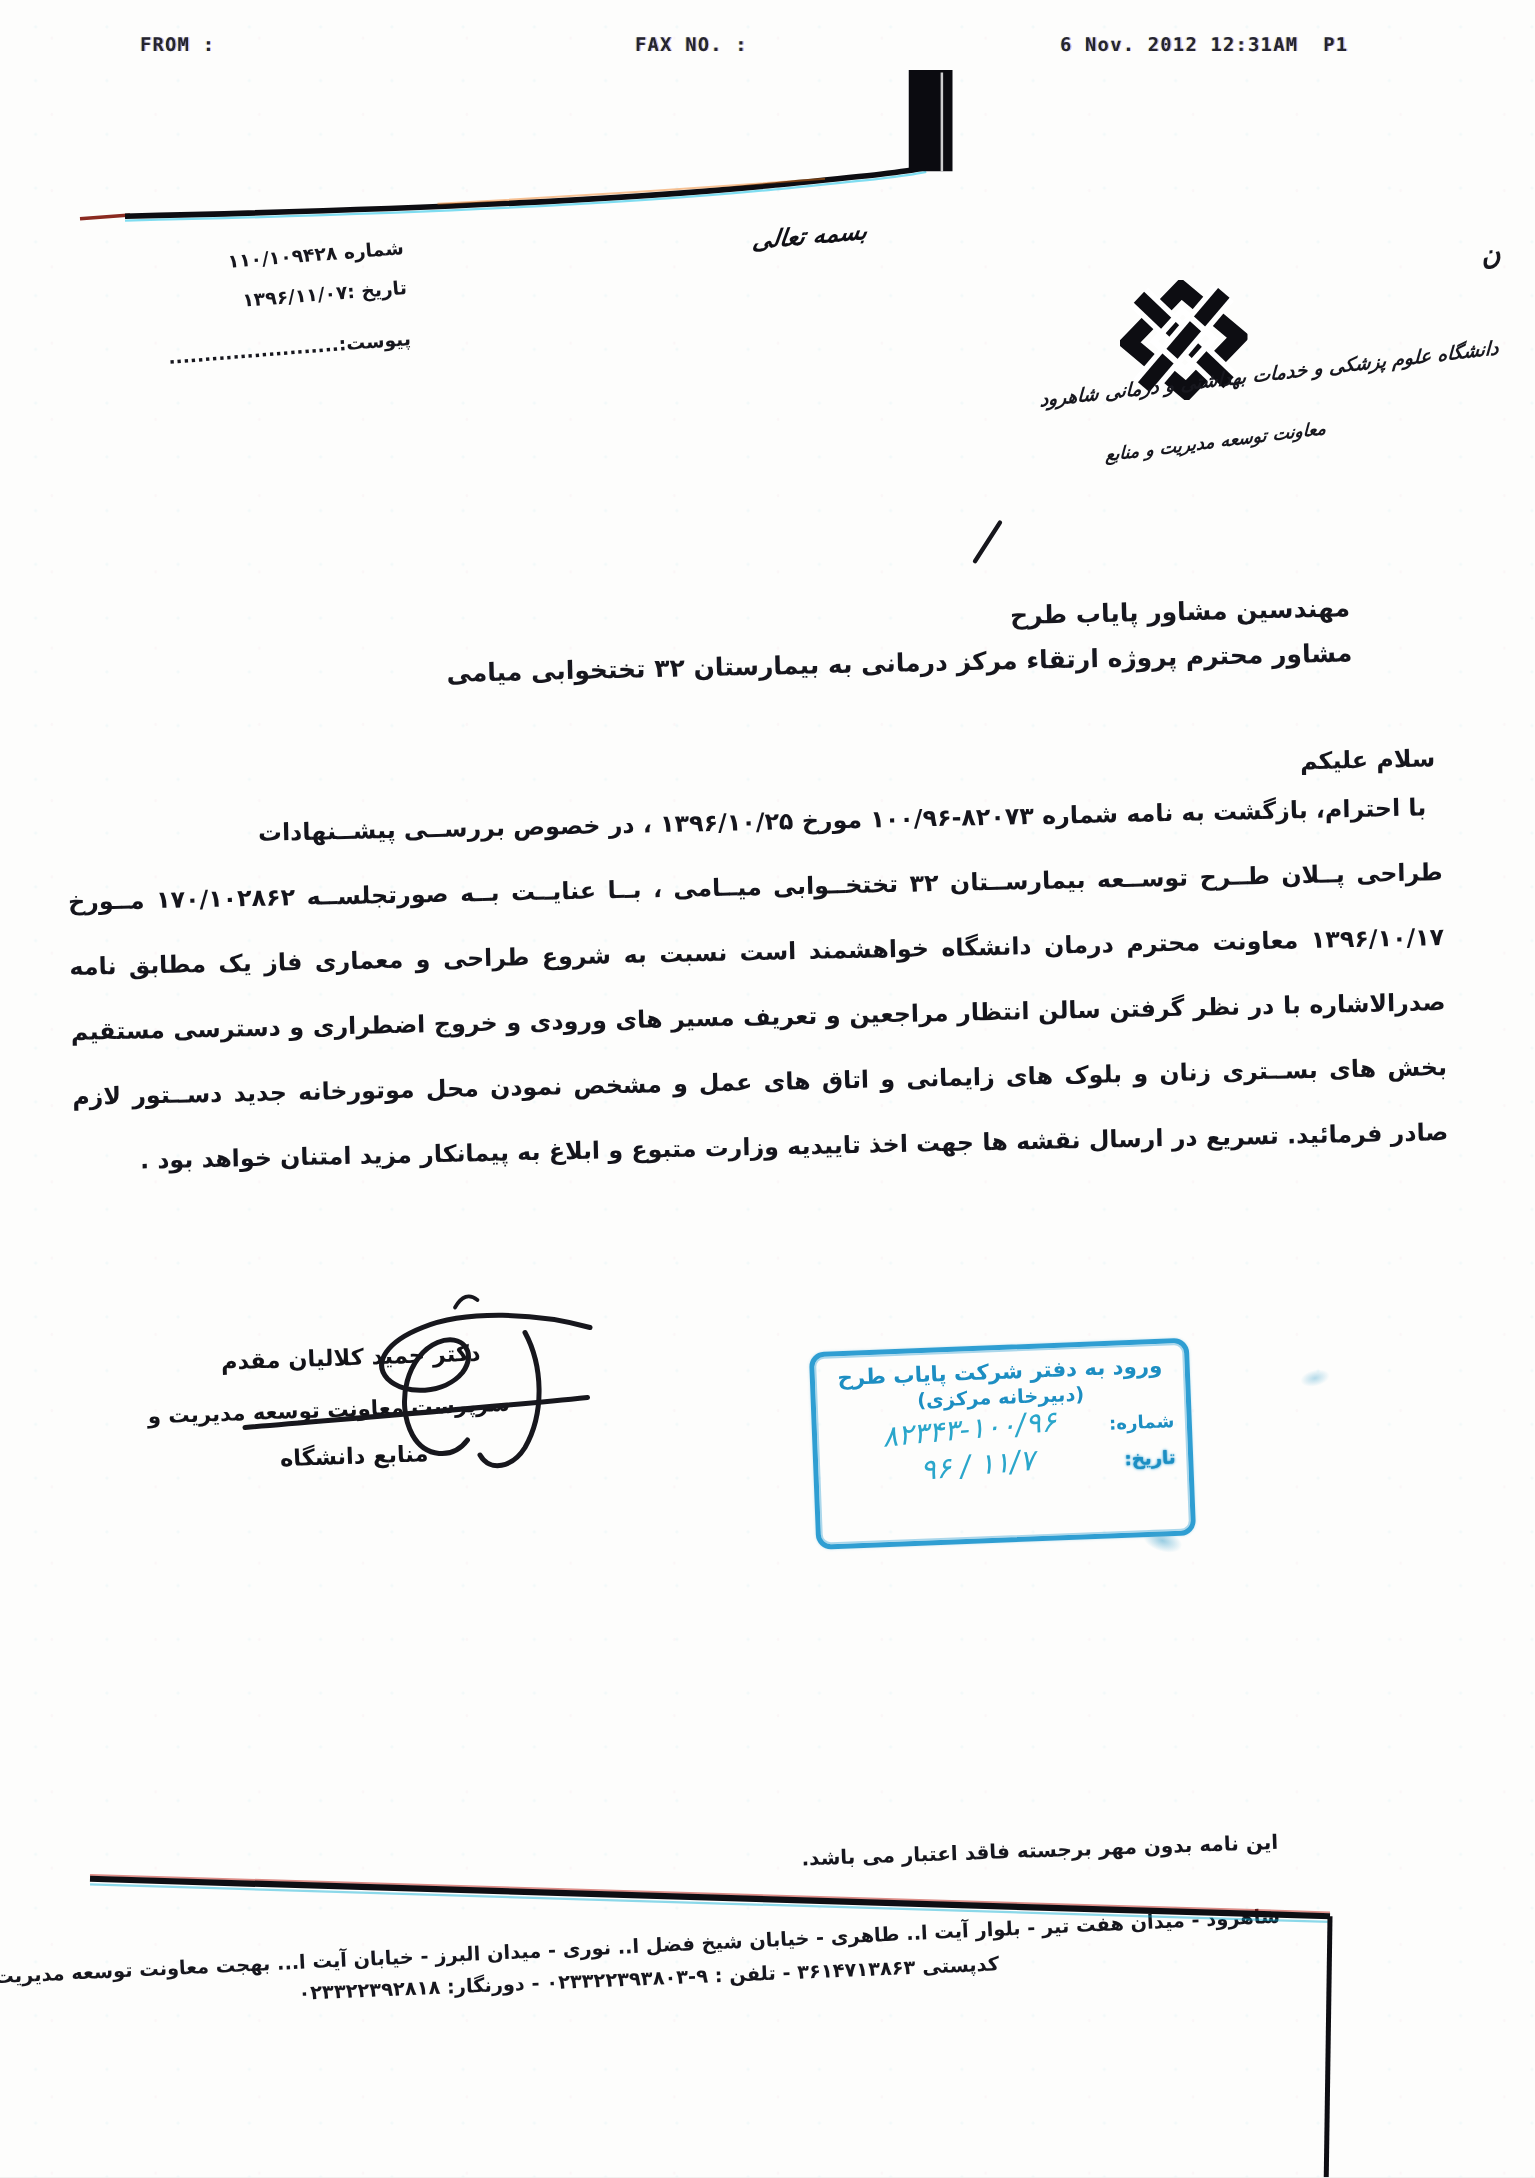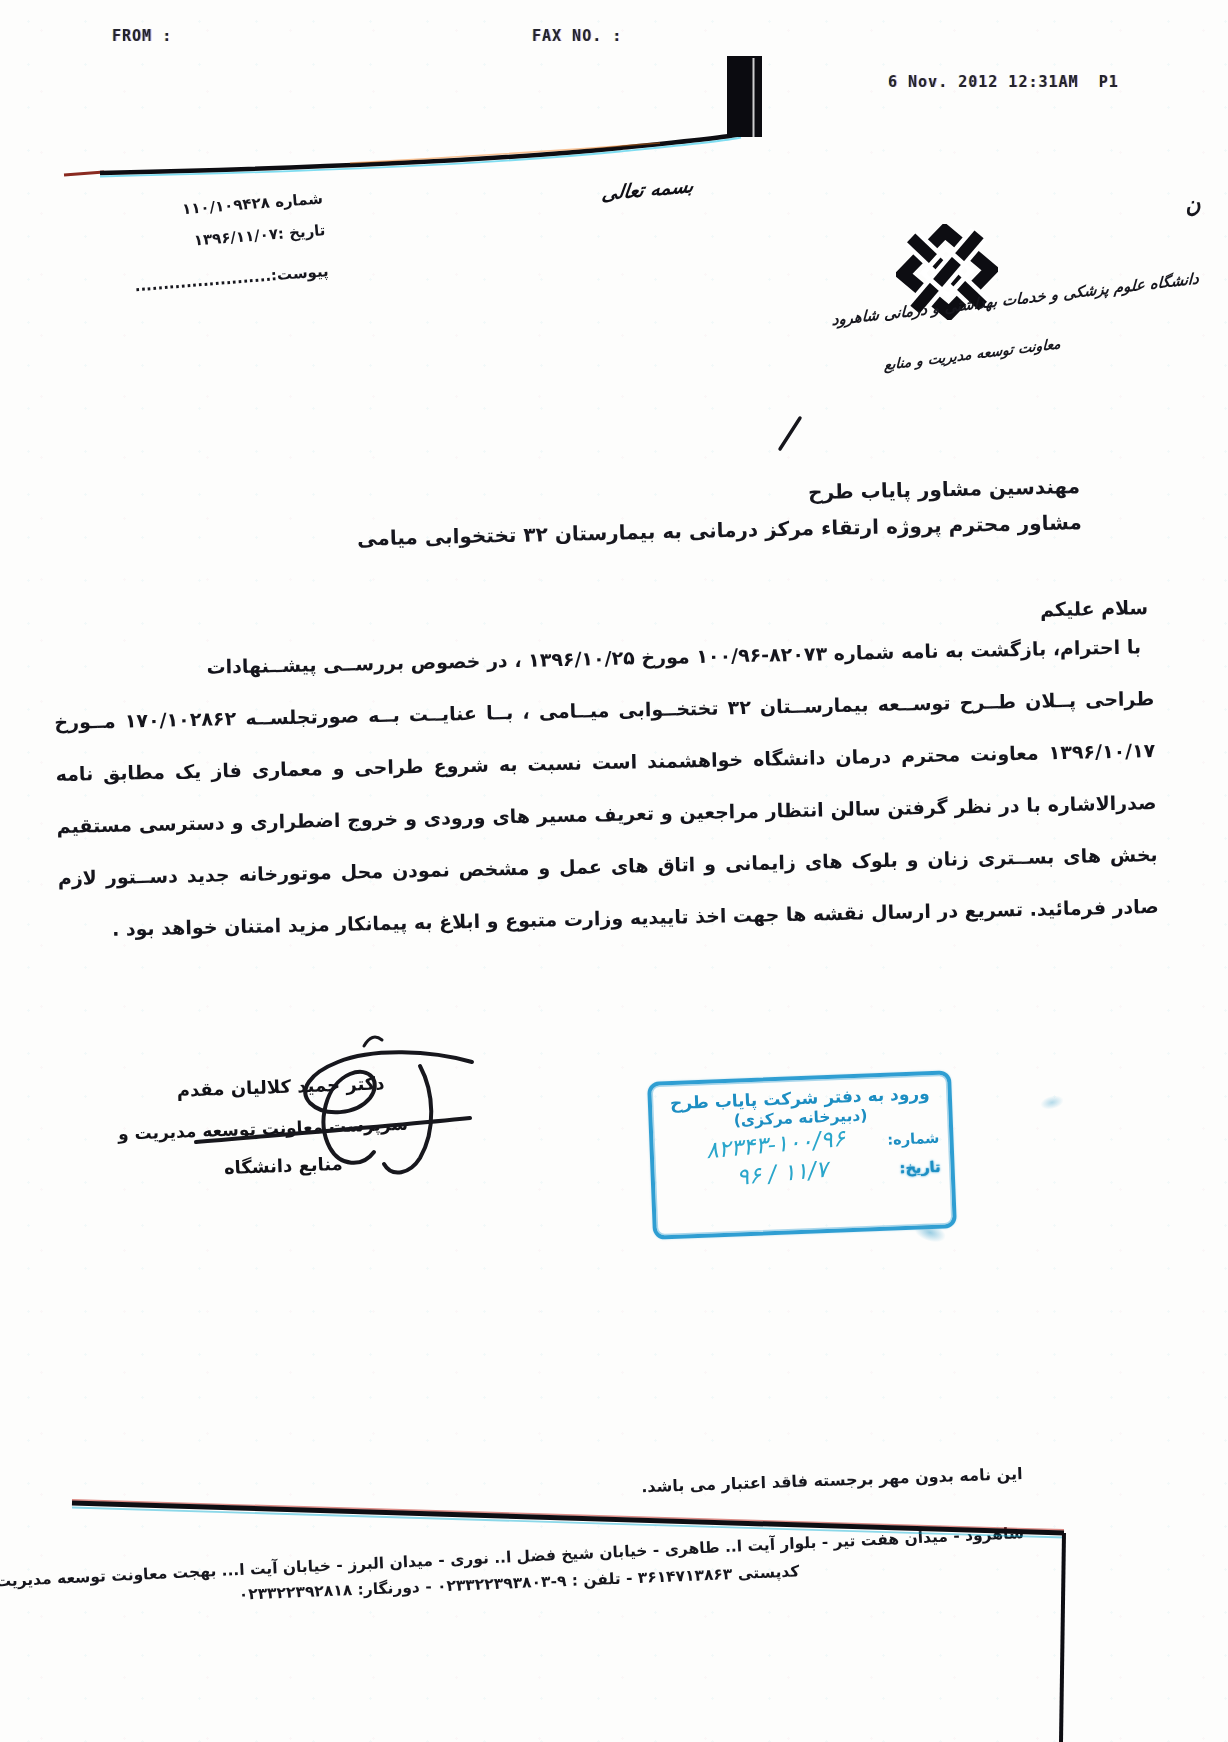--- a/index.html
+++ b/index.html
@@ -18,22 +18,22 @@
   .nowrap{white-space:nowrap;}
 
   
   .fax{
     font-family:"DejaVu Sans Mono", monospace;
     font-size:15px;letter-spacing:1px;color:#24242f;white-space:pre;
     text-shadow:0.9px 0 rgba(40,70,255,.38), -0.9px 0 rgba(255,185,0,.35);
     font-weight:bold;
   }
   .fax-from{left:112px;top:27px;}
-  .fax-no{left:532px;top:27px;}
-  .fax-time{left:888px;top:27px;margin-top:46px;}
+  .fax-no{left:508px;top:27px;}
+  .fax-time{left:848px;top:27px;}
 
   
   .bismillah{
     left:573px;top:178px;width:150px;text-align:center;
     font:italic bold 19px "DejaVu Sans", sans-serif;
     transform:rotate(-5deg) skewX(-12deg);color:#101016;
   }
   .edge-glyph{left:1184px;top:192px;font:italic bold 22px "DejaVu Sans",sans-serif;transform:rotate(-12deg);}
   .ref-block{left:126px;top:190px;width:200px;transform:rotate(-4.5deg);}
   .ref-row{font-weight:bold;font-size:15px;line-height:32px;white-space:nowrap;text-align:right;}

